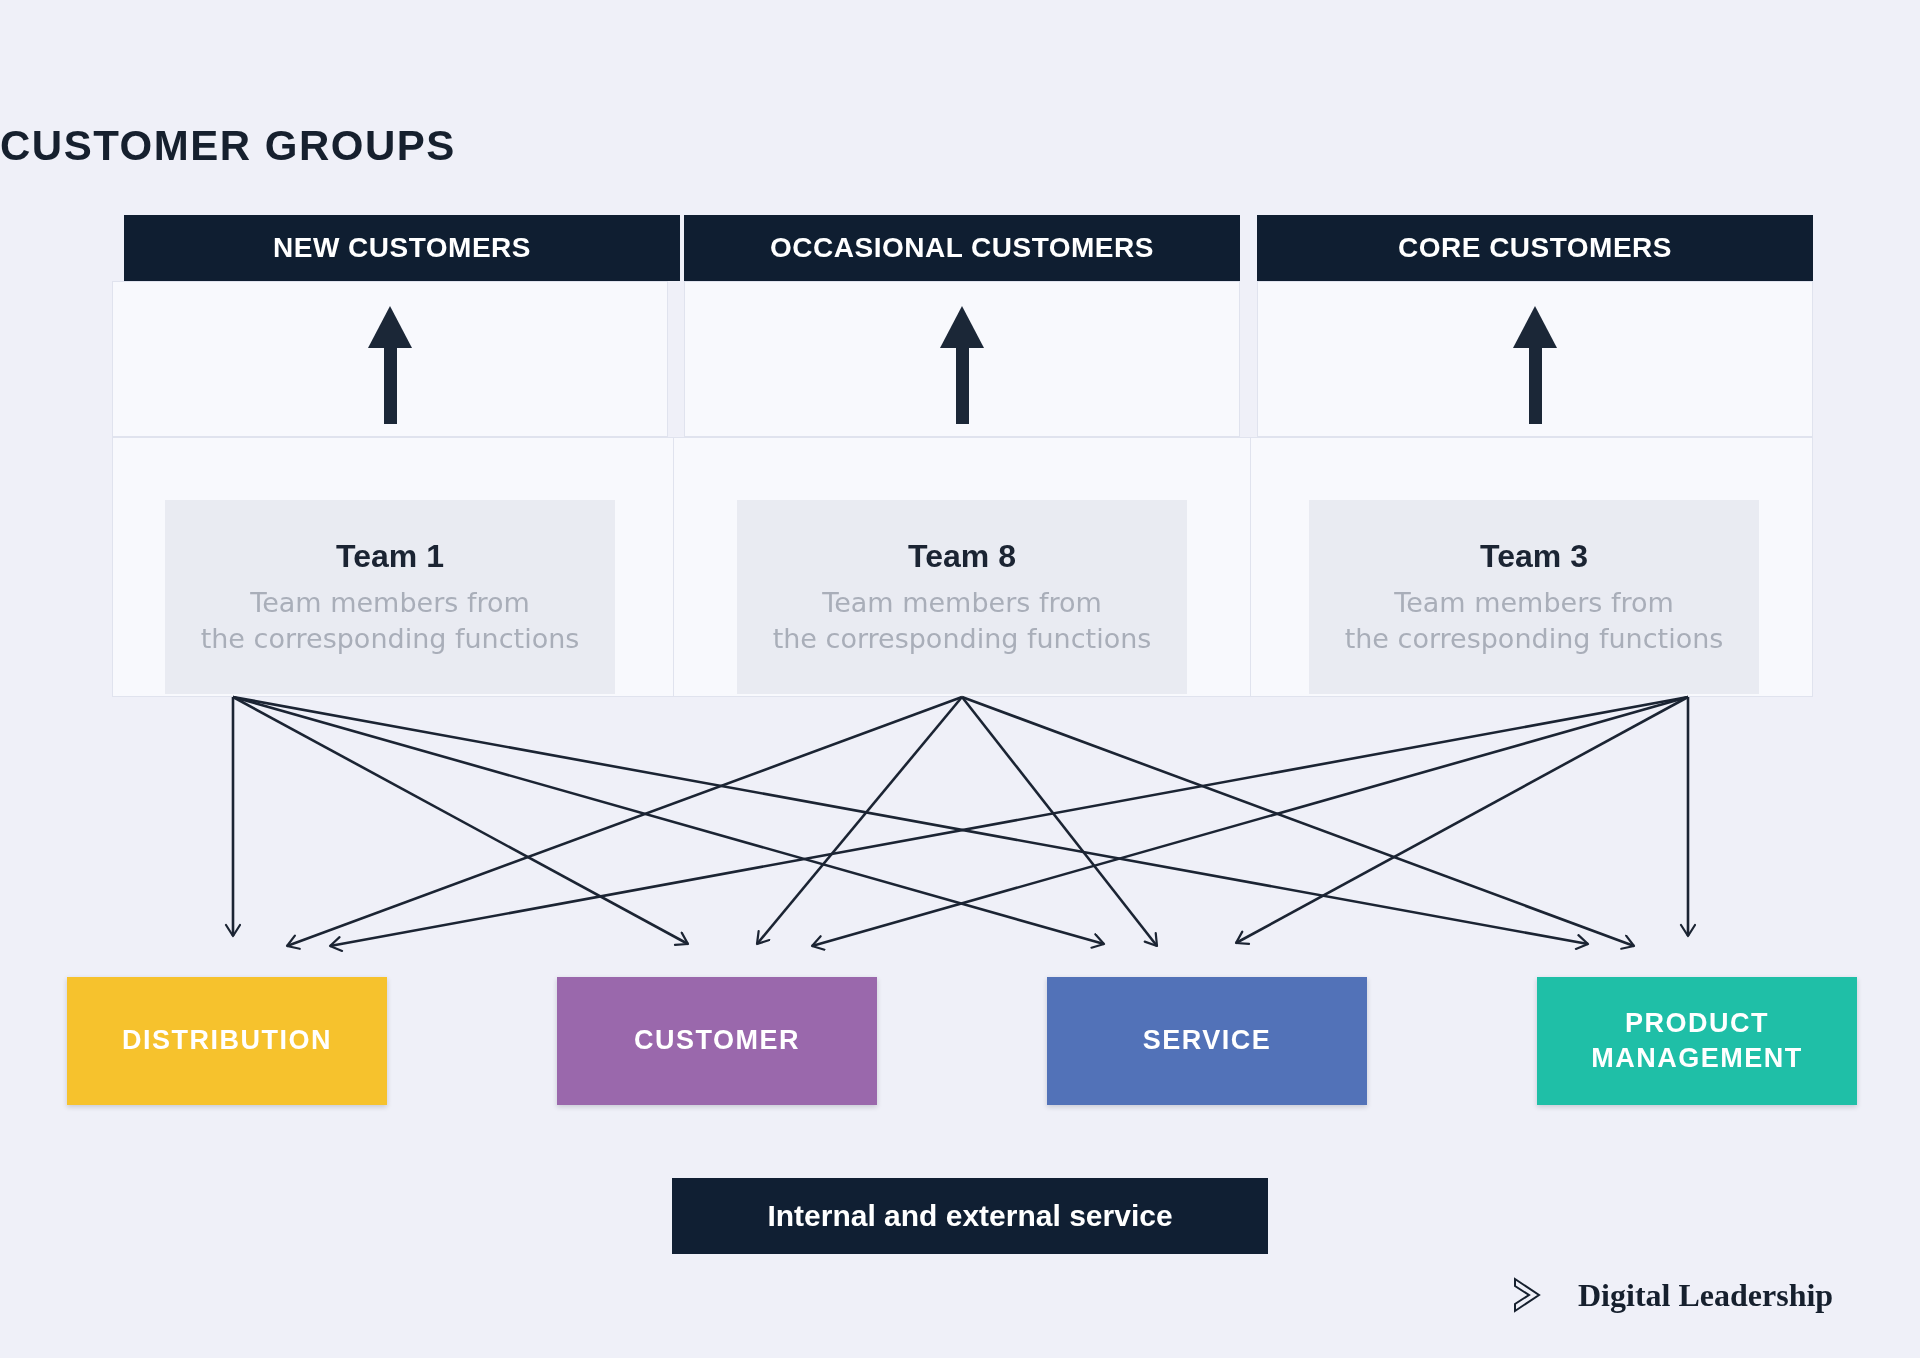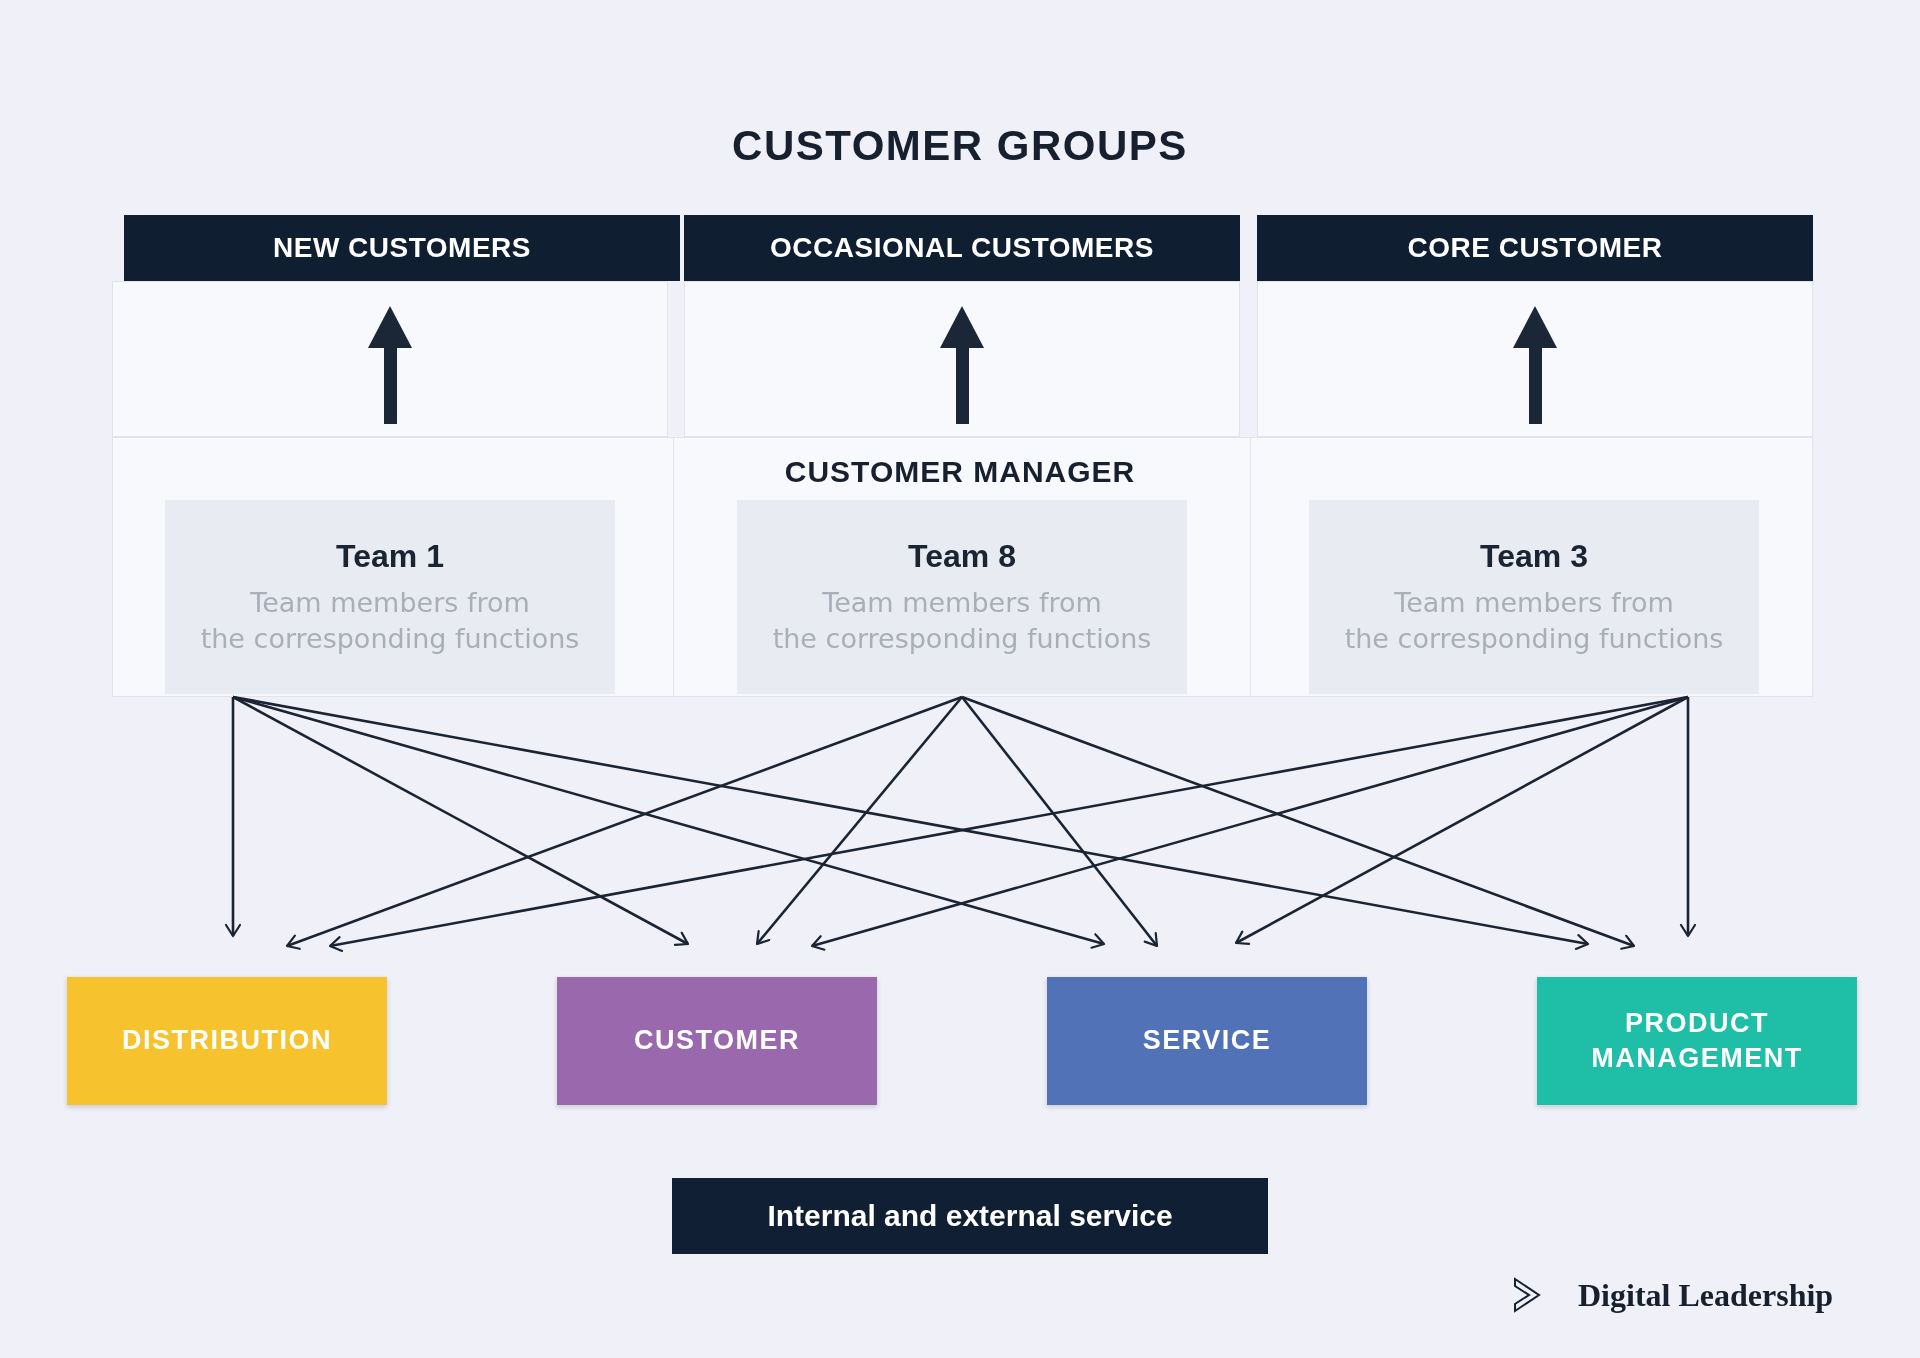--- a/index.html
+++ b/index.html
@@ -7,21 +7,20 @@
   .stage {
     position: relative;
     width: 1920px; height: 1358px;
     background: #eff0f8;
     overflow: hidden;
   }
   .abs { position: absolute; }
 
   .page-title {
     left: 0; right: 0; top: 122px;
-    text-align: center;
     font-size: 42px; font-weight: 800;
     letter-spacing: 1.5px;
     color: #16202e;
   }
 
   .group-bar {
     top: 215px; height: 66px; width: 556px;
     background: #0f1e31;
     display: flex; align-items: center; justify-content: center;
     color: #ffffff; font-size: 28px; font-weight: 700;
@@ -118,21 +117,21 @@
 
   <div class="abs page-title">CUSTOMER GROUPS</div>
 
   <div class="abs group-bar" style="left:124px">
     <span>NEW CUSTOMERS</span>
   </div>
   <div class="abs group-bar" style="left:684px">
     <span>OCCASIONAL CUSTOMERS</span>
   </div>
   <div class="abs group-bar" style="left:1257px">
-    <span>CORE CUSTOMER</span>
+    <span>CORE CUSTOMERS</span>
   </div>
 
   <div class="abs col-panel" style="left:112px">
     <div class="up-arrow">
         <div class="head"></div>
         <div class="shaft"></div>
       </div>
   </div>
   <div class="abs col-panel" style="left:684px">
     <div class="up-arrow">
@@ -144,21 +143,20 @@
     <div class="up-arrow">
         <div class="head"></div>
         <div class="shaft"></div>
       </div>
   </div>
 
   <div class="abs cm-section">
     <div class="cm-divider" style="left:560px"></div>
     <div class="cm-divider" style="left:1137px"></div>
   </div>
-  <div class="abs cm-label">CUSTOMER MANAGER</div>
 
   <div class="abs team-box" style="left:165px">
     <div class="team-name">Team 1</div>
     <div class="team-desc">
       <div>Team members from</div>
       <div>the corresponding functions</div>
     </div>
   </div>
   <div class="abs team-box" style="left:737px">
     <div class="team-name">Team 8</div>

